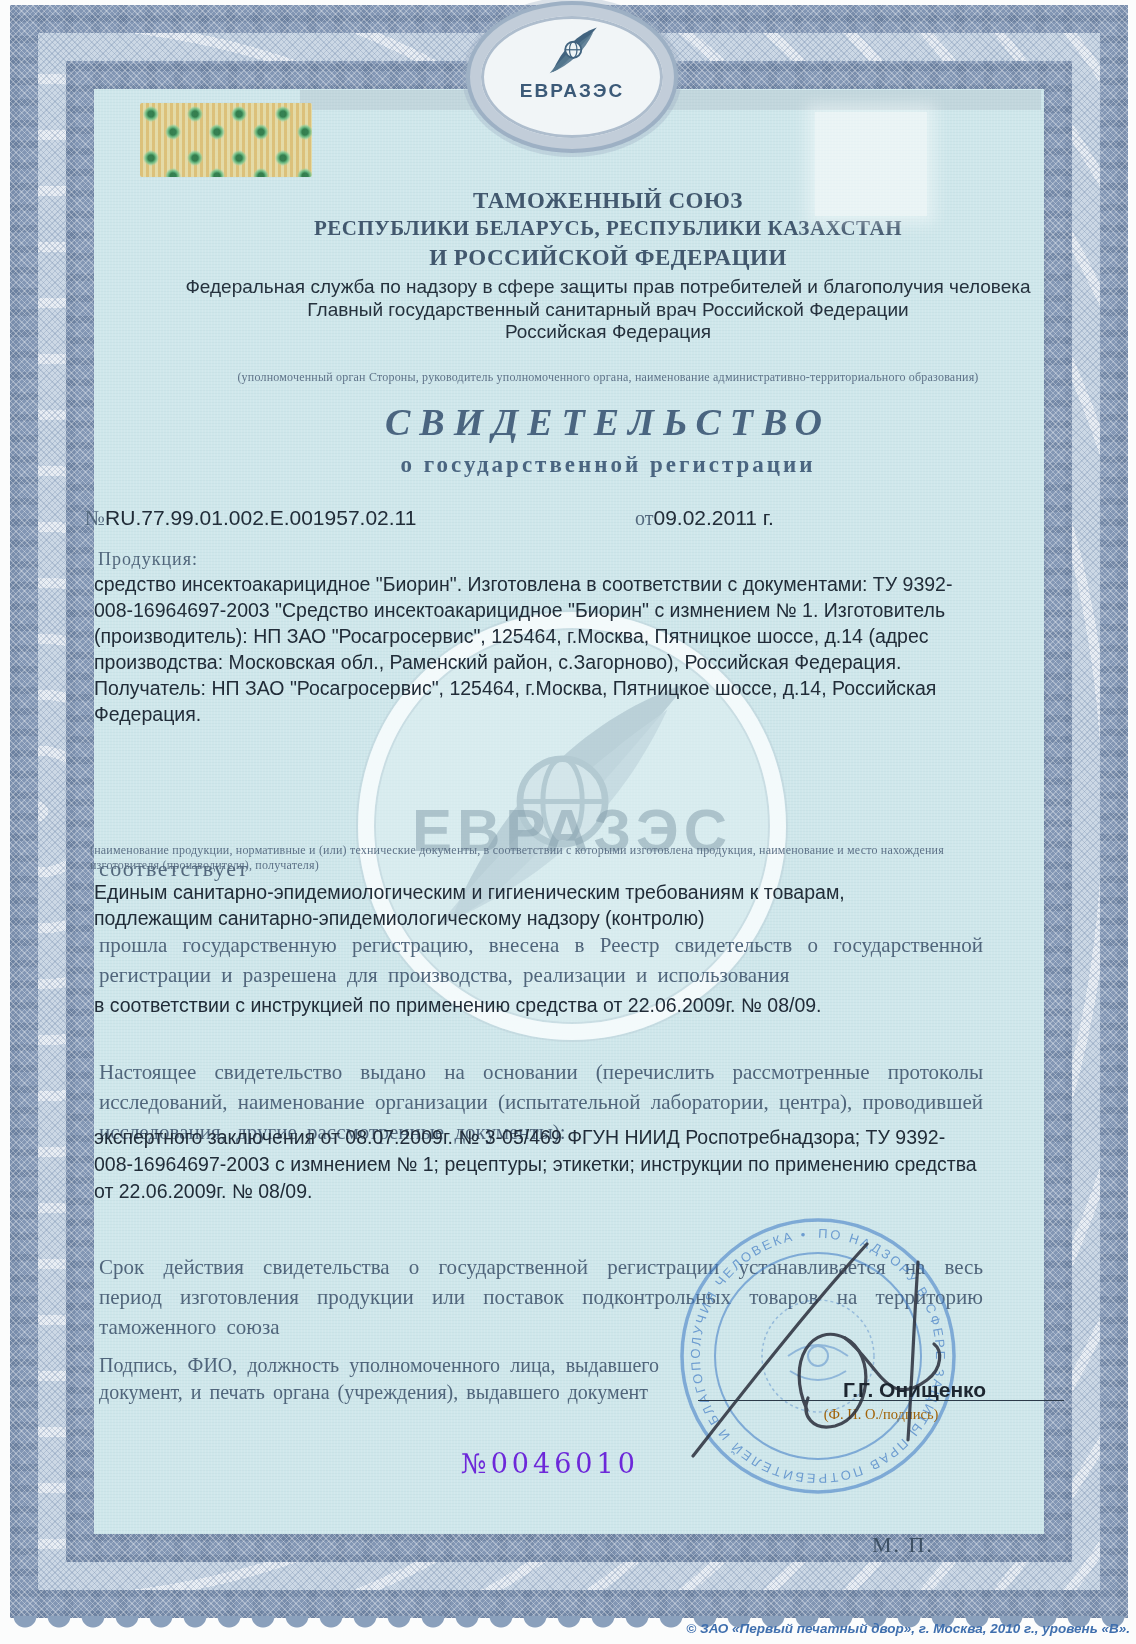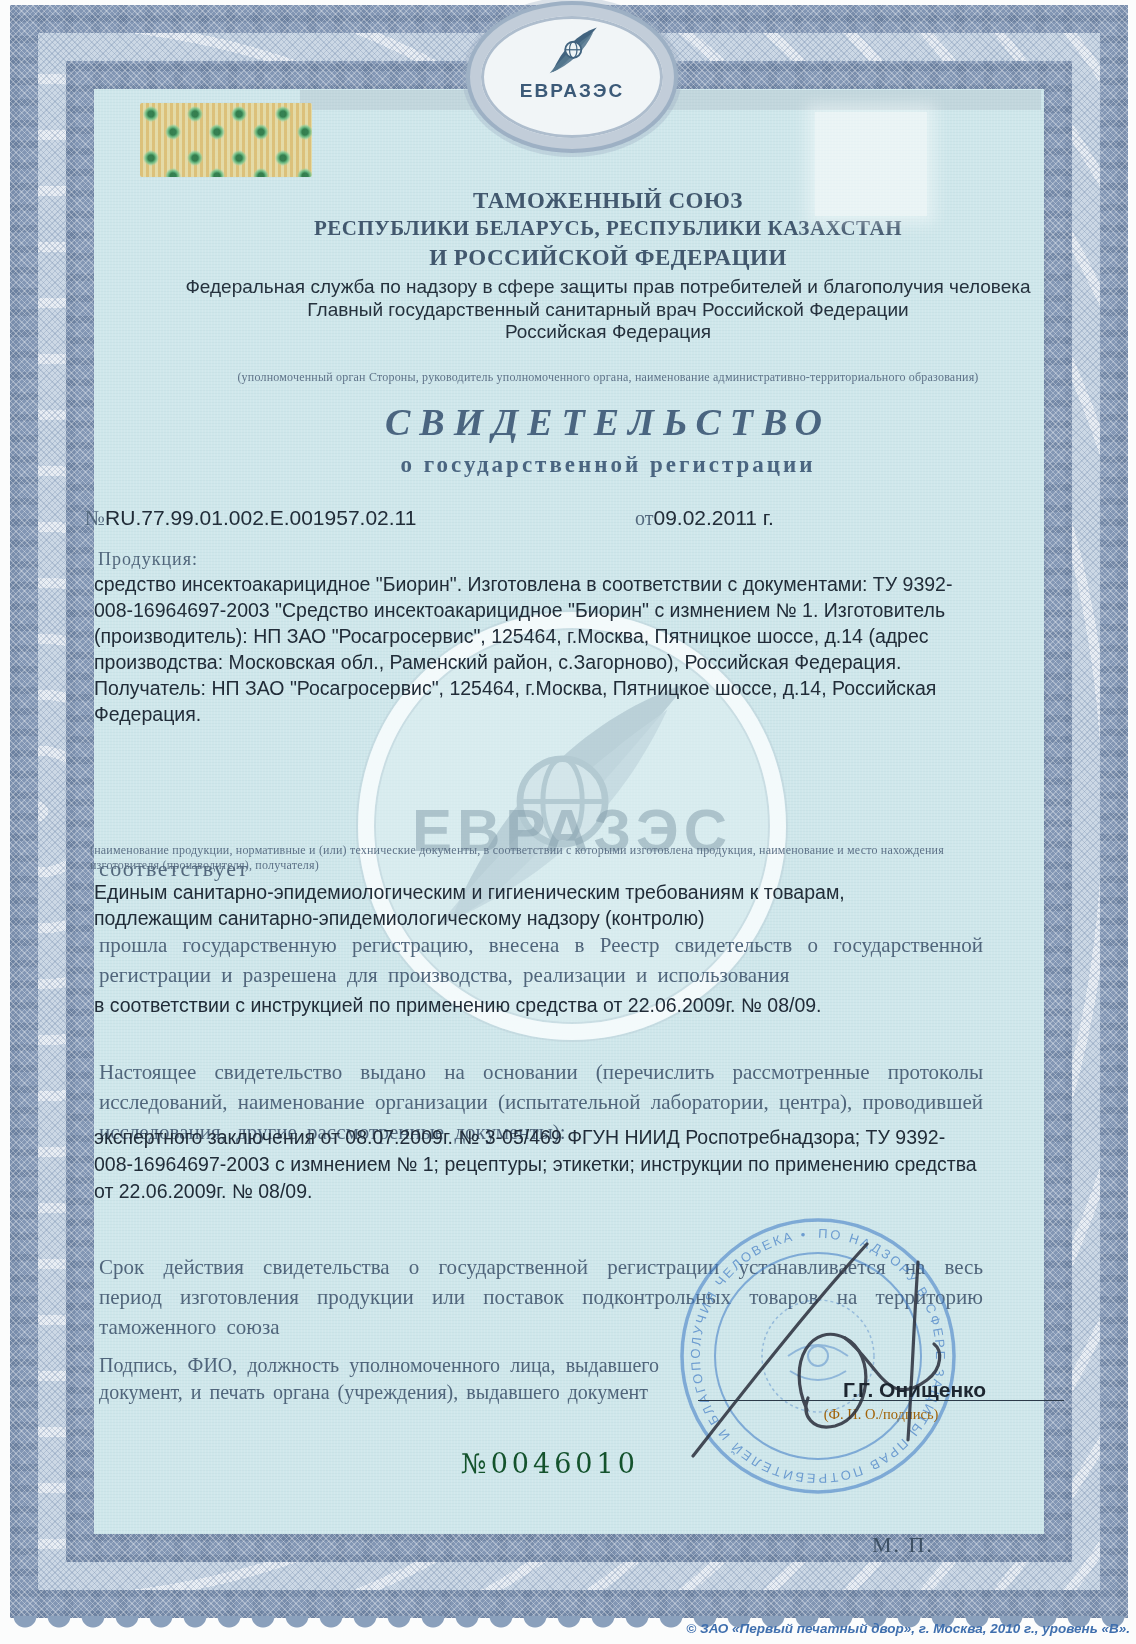--- a/index.html
+++ b/index.html
@@ -75,21 +75,21 @@
     color:rgba(128,153,168,.5);}
   
   .seal{position:absolute;left:678px;top:1216px;width:280px;height:280px;z-index:3;opacity:.8;}
   .signature{position:absolute;left:655px;top:1228px;width:330px;height:240px;z-index:4;}
   .sig-line{position:absolute;left:698px;top:1400px;width:366px;border-top:1.6px solid #2c3a49;z-index:4;}
   .sig-caption{position:absolute;left:698px;top:1406px;width:366px;text-align:center;
     font-family:"Liberation Serif",serif;font-size:14.5px;color:#a16207;z-index:2;}
   .signer{position:absolute;left:843px;top:1370px;font-family:"Liberation Sans",sans-serif;
     font-size:21px;font-weight:bold;color:#1d2630;z-index:5;margin-top:8px;}
   .serial{position:absolute;left:390px;top:1448px;width:320px;text-align:center;
-    font-family:"DejaVu Serif",serif;font-size:27px;letter-spacing:4px;color:#14532d;z-index:2;}
+    font-family:"DejaVu Serif",serif;font-size:27px;letter-spacing:4px;color:#6d28d9;z-index:2;}
   .mp{position:absolute;left:872px;top:1532px;font-family:"Liberation Serif",serif;
     font-size:22px;color:#3d5064;letter-spacing:2px;z-index:2;}
   .copyright{position:absolute;right:6px;top:1621px;font-family:"Liberation Sans",sans-serif;
     font-size:13.5px;font-weight:bold;color:#3f6fae;z-index:2;font-style:italic;}
 </style>
 </head>
 <body>
 
 <div class="page">
 

